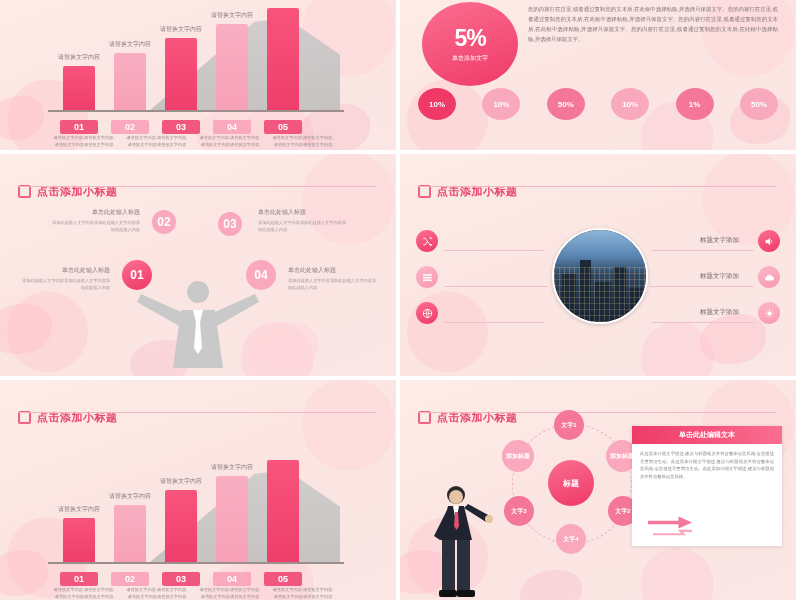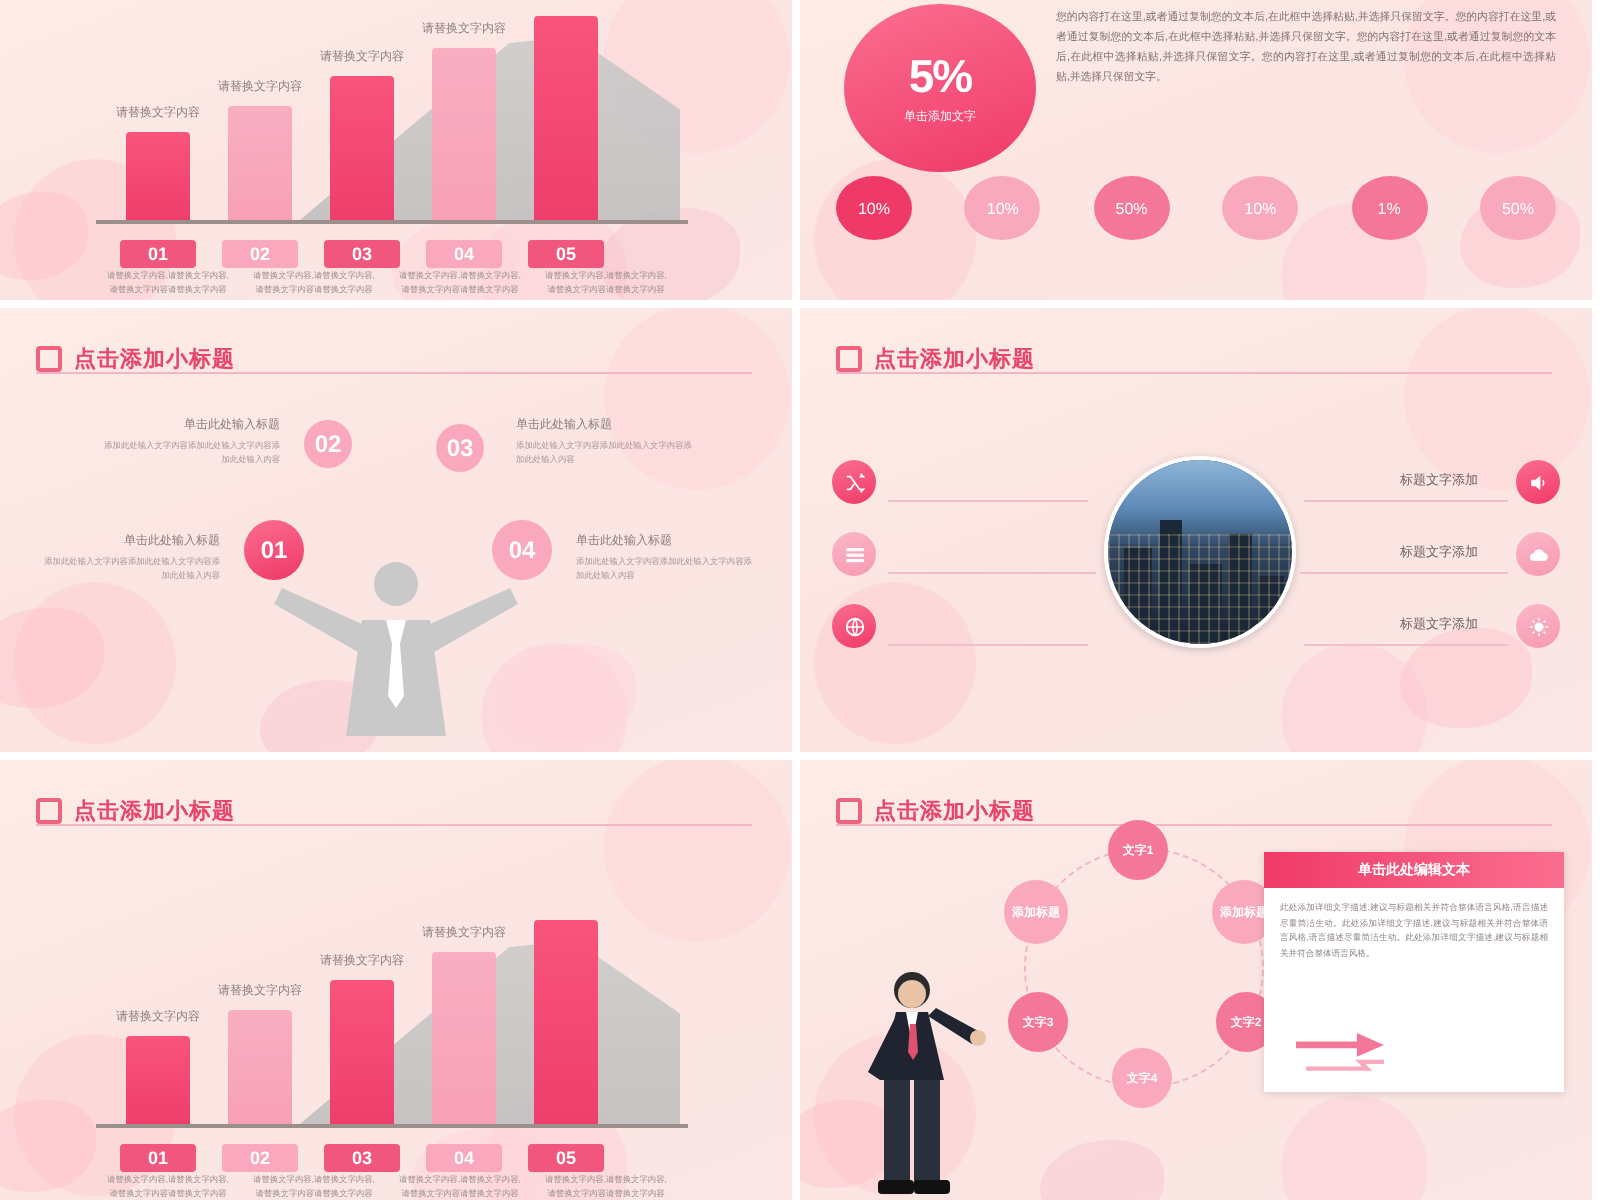--- a/index.html
+++ b/index.html
@@ -19,21 +19,21 @@
       radial-gradient(circle at 12% 80%, rgba(255,205,210,.55) 0 40px, rgba(255,205,210,0) 41px),
       radial-gradient(circle at 88% 20%, rgba(255,210,215,.45) 0 46px, rgba(255,210,215,0) 47px),
       radial-gradient(circle at 70% 92%, rgba(255,200,210,.40) 0 36px, rgba(255,200,210,0) 37px),
       linear-gradient(160deg,#fdece8 0%,#fbe5e2 45%,#fae6e4 100%);
   }
   .petal{position:absolute;border-radius:60% 40% 55% 45%;background:rgba(255,192,203,.45);filter:blur(.3px);}
   .petal.b{background:rgba(255,214,218,.55);}
   .petal.c{background:rgba(250,180,195,.32);}
 
   
-  .hdr{position:absolute;left:18px;top:18px;display:flex;align-items:center;gap:6px;}
+  .hdr{position:absolute;left:18px;top:30px;display:flex;align-items:center;gap:6px;}
   .hdr .bullet{width:9px;height:9px;border:2px solid #f0637f;border-radius:2px;}
   .hdr .txt{font-size:11px;color:#e8456b;font-weight:bold;letter-spacing:.5px;}
   .hdrline{position:absolute;left:18px;top:32px;width:358px;height:1px;background:#f3b7c3;}
 
   
   .chart{position:absolute;left:0;top:0;width:396px;height:150px;}
   .grayband{position:absolute;left:150px;bottom:40px;width:190px;height:92px;
     background:linear-gradient(180deg,#c9c9c9 0%,#bdbdbd 100%);
     clip-path:polygon(0% 100%,55% 4%,72% 0%,100% 40%,100% 100%);opacity:.85;}
   .bars{position:absolute;left:60px;bottom:40px;width:270px;height:105px;display:flex;align-items:flex-end;gap:13px;}
@@ -52,21 +52,21 @@
 
   
   .pct-big{position:absolute;left:22px;top:2px;width:96px;height:84px;border-radius:50%;
     background:linear-gradient(160deg,#fb6e90 0%,#ef3a68 100%);color:#fff;display:flex;
     flex-direction:column;align-items:center;justify-content:center;}
   .pct-big .v{font-size:23px;font-weight:bold;letter-spacing:-1px;}
   .pct-big .s{font-size:6px;margin-top:2px;}
   .para{position:absolute;left:128px;top:4px;width:250px;font-size:5.4px;color:#7d7274;line-height:1.85;text-align:justify;}
   .dots{position:absolute;left:18px;top:88px;width:360px;display:flex;justify-content:space-between;align-items:center;}
   .dot{width:38px;height:32px;border-radius:50%;display:flex;align-items:center;justify-content:center;
-    color:#fff;font-size:8px;font-weight:normal;}
+    color:#fff;font-size:8px;font-weight:bold;}
   .d1{background:#ef3a68;}.d2{background:#f9a9be;}.d3{background:#f4779a;}
   .d4{background:#f9a9be;}.d5{background:#f4779a;}.d6{background:#f9a9be;}
 
   
   .person{position:absolute;left:50%;bottom:4px;transform:translateX(-50%);width:150px;height:100px;}
   .circ{position:absolute;border-radius:50%;display:flex;align-items:center;justify-content:center;
     color:#fff;font-weight:bold;font-size:12px;line-height:1.05;text-align:center;}
   .txtblock{position:absolute;width:92px;}
   .txtblock .t{font-size:6px;color:#8a7e80;margin-bottom:3px;}
   .txtblock .b{font-size:4.2px;color:#a4989a;line-height:1.6;}
@@ -360,20 +360,21 @@
       <span class="bullet"></span>
       <span class="txt">点击添加小标题</span>
     </div>
     <div class="hdrline"></div>
 
     <div class="petal" style="left:-10px;top:170px;width:58px;height:44px;"></div>
     <div class="petal c" style="left:120px;top:190px;width:62px;height:44px;"></div>
 
     <div class="dashring" style="left:112px;top:44px;width:118px;height:118px;"></div>
 
+    <div class="bub main" style="left:148px;top:80px;width:46px;height:46px;">标题</div>
 
     <div class="bub s2" style="left:154px;top:30px;width:30px;height:30px;">文字1</div>
     <div class="bub s1" style="left:102px;top:60px;width:32px;height:32px;">添加标题</div>
     <div class="bub s1" style="left:206px;top:60px;width:32px;height:32px;">添加标题</div>
     <div class="bub s2" style="left:104px;top:116px;width:30px;height:30px;">文字3</div>
     <div class="bub s2" style="left:208px;top:116px;width:30px;height:30px;">文字2</div>
     <div class="bub s1" style="left:156px;top:144px;width:30px;height:30px;">文字4</div>
 
     <div class="card">
       <div class="cardhead">单击此处编辑文本</div>

